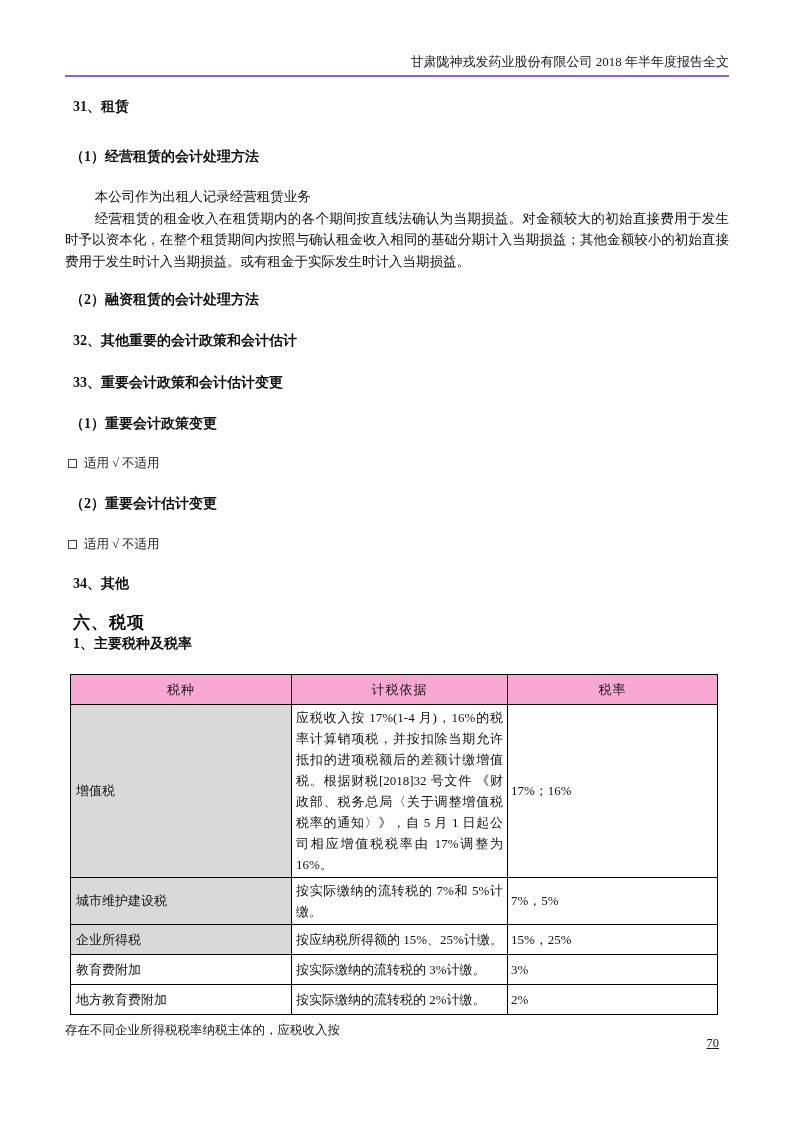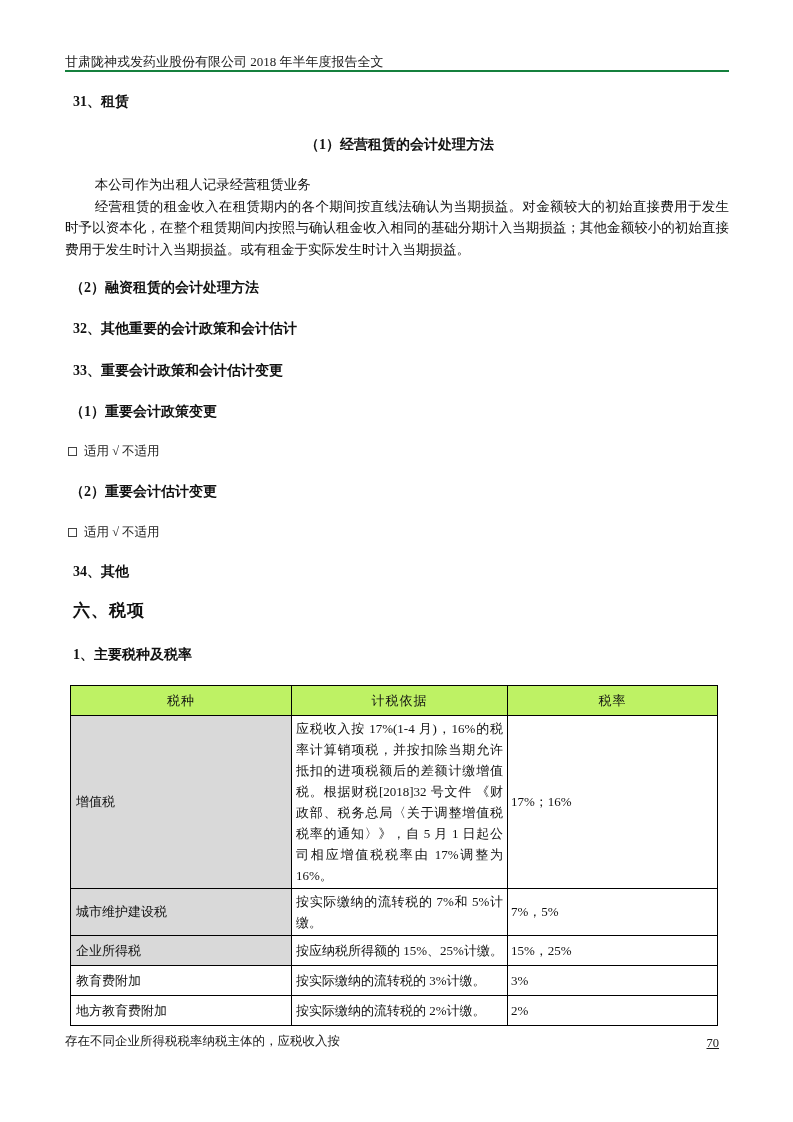--- a/index.html
+++ b/index.html
@@ -11,22 +11,23 @@
     color: #111111;
     font-family: "Liberation Serif", "DejaVu Serif", serif;
     overflow: hidden;
     box-sizing: border-box;
   }
   .content {
     margin: 0 64px 0 65px;
   }
   .doc-header {
     padding-top: 54px;
-    border-bottom: 2px solid #15803d;
-    text-align: left;
+    padding-bottom: 5px;
+    border-bottom: 2px solid #8b5cf6;
+    text-align: right;
     font-size: 13px;
     line-height: 16px;
     color: #1a1a1a;
   }
   .h-num {
     font-weight: bold;
     font-size: 14px;
     line-height: 18px;
     margin: 0;
     padding-left: 8px;
@@ -40,31 +41,31 @@
   }
   .h-big {
     font-weight: bold;
     font-size: 17px;
     line-height: 24px;
     margin: 0;
     padding-left: 8px;
     letter-spacing: 1px;
   }
   .mt-h31   { margin-top: 21px; }
-  .mt-h31-1 { margin-top: 25px; text-align: center; }
+  .mt-h31-1 { margin-top: 32px; }
   .mt-h31-2 { margin-top: 19px; }
   .mt-h32   { margin-top: 23px; }
   .mt-h33   { margin-top: 24px; }
   .mt-h33-1 { margin-top: 23px; }
   .mt-cb1   { margin-top: 22px; }
   .mt-h33-2 { margin-top: 23px; }
   .mt-cb2   { margin-top: 23px; }
   .mt-h34   { margin-top: 22px; }
   .mt-h6    { margin-top: 18px; }
-  .mt-h6-1  { margin-top: 23px; }
+  .mt-h6-1  { }
   .mt-table { margin-top: 21px; }
   .body-para {
     font-size: 13.5px;
     line-height: 21.5px;
     text-align: justify;
     text-indent: 2.2em;
     margin: 0;
   }
   .body-para.first { margin-top: 20px; }
   .check-row {
@@ -90,21 +91,21 @@
     margin-left: 5px;
   }
   .tax-table th, .tax-table td {
     border: 1px solid #000000;
     font-weight: normal;
     font-size: 13px;
     overflow: hidden;
   }
   .tax-table th {
     height: 27px;
-    background: #bef264;
+    background: #f9a8d4;
     text-align: center;
     letter-spacing: 1px;
   }
   .col-tax   { width: 218px; }
   .col-basis { width: 213px; }
   .col-rate  { width: 207px; }
   td.cell-tax {
     padding: 2px 4px 2px 5px;
     vertical-align: middle;
     background: #ffffff;

